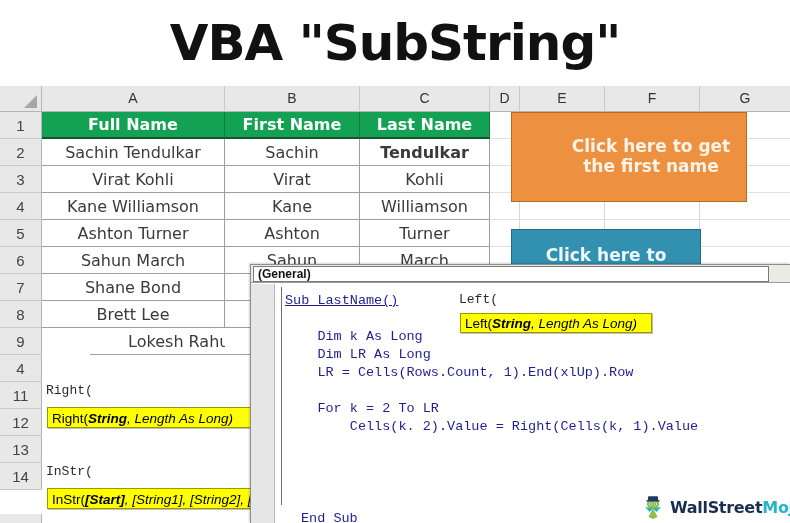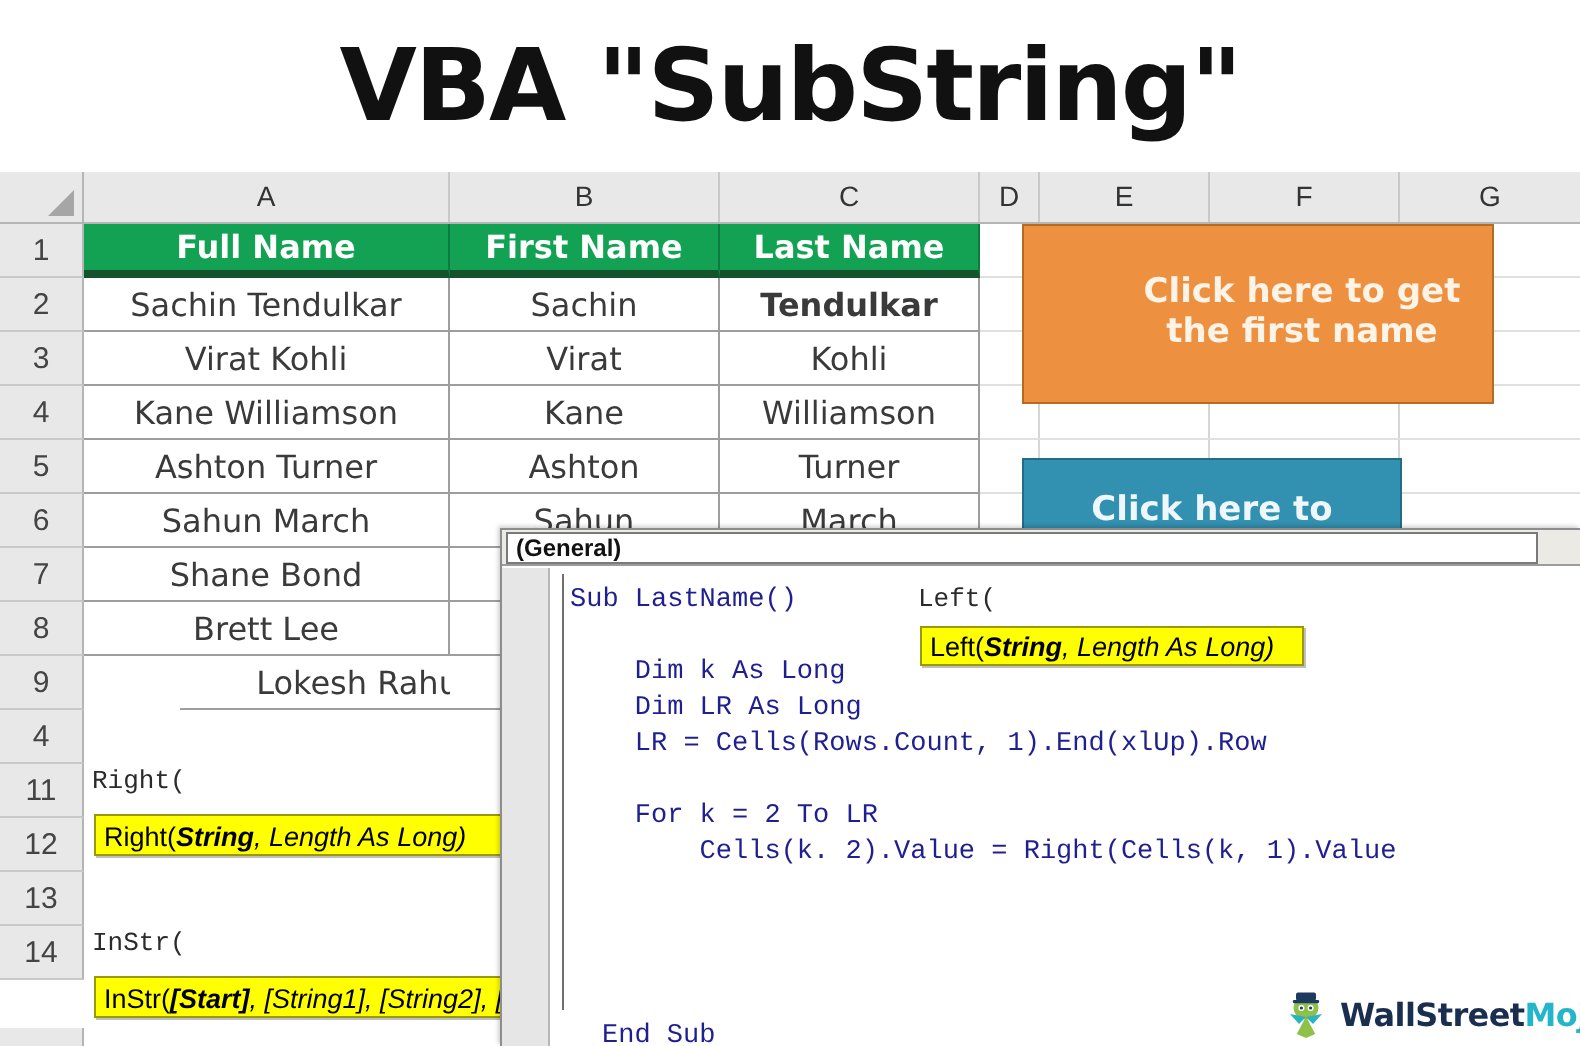--- a/index.html
+++ b/index.html
@@ -55,21 +55,21 @@
     position:absolute;box-sizing:border-box;
     border-right:1px solid #9e9e9e;border-bottom:1px solid #9e9e9e;
     background:#ffffff;
     font-size:16px;color:#3a3a3a;
     display:flex;align-items:center;justify-content:center;
     font-family:"DejaVu Sans", sans-serif;
     overflow:hidden;white-space:nowrap;
   }
   .gridcell.hdr{
     background:#13a254;color:#ffffff;font-weight:bold;font-size:16px;
-    border-right:1px solid #0d7a3e;border-bottom:4px solid #14532d;
+    border-right:1px solid #0d7a3e;border-bottom:2px solid #14532d;
   }
   
   .vline{position:absolute;width:1px;background:#d6d6d6;}
   .hline{position:absolute;height:1px;background:#e0e0e0;}
 
   
   #orange-btn{
     position:absolute;
     background:#ed9040;border:1px solid #b56b22;
     display:flex;align-items:center;justify-content:center;
@@ -253,21 +253,21 @@
 <div id="vbe">
 
   <div id="vbe-toolbar">
     <div id="vbe-combo">(General)</div>
   </div>
 
   <div id="vbe-gutter"></div>
   <div id="vbe-margin-line"></div>
 
   <div id="vbe-code">
-    <div class="codeline" style="top:7px;">Sub LastName()</div>
+    <div class="codeline" style="top:7px;text-decoration:underline;">Sub LastName()</div>
     <div class="codeline" style="top:25px;"></div>
     <div class="codeline" style="top:43px;">    Dim k As Long</div>
     <div class="codeline" style="top:61px;">    Dim LR As Long</div>
     <div class="codeline" style="top:79px;">    LR = Cells(Rows.Count, 1).End(xlUp).Row</div>
     <div class="codeline" style="top:97px;"></div>
     <div class="codeline" style="top:115px;">    For k = 2 To LR</div>
     <div class="codeline" style="top:133px;">        Cells(k. 2).Value = Right(Cells(k, 1).Value</div>
     <div class="codeline" style="top:151px;"></div>
     <div class="codeline" style="top:187px;"></div>
     <div class="codeline" style="top:225px;left:16px;">End Sub</div>

